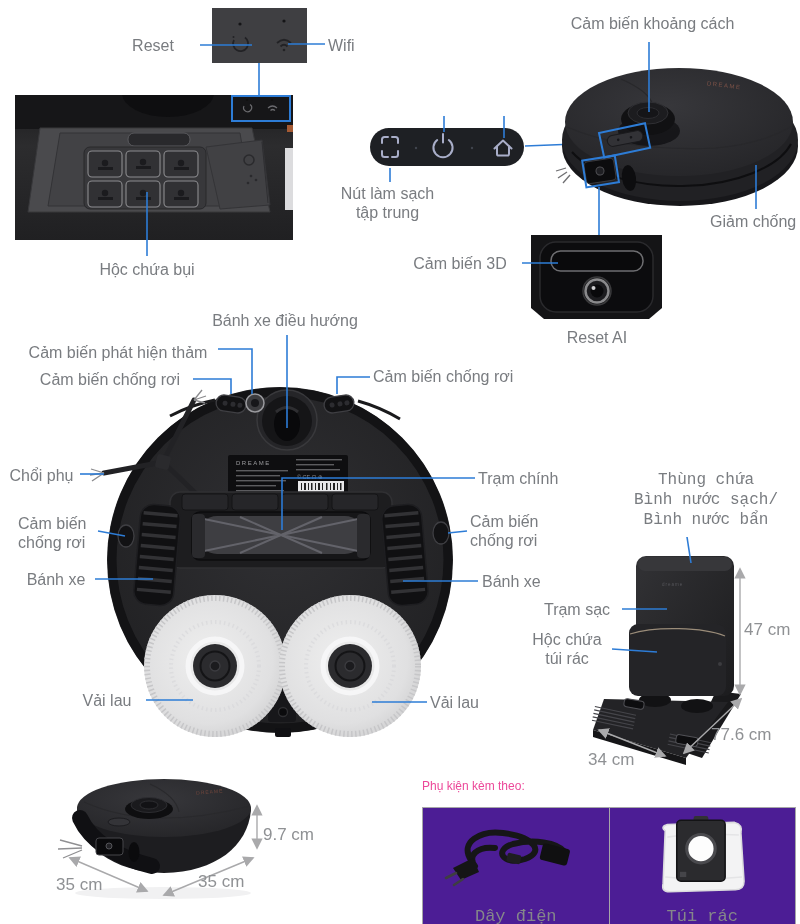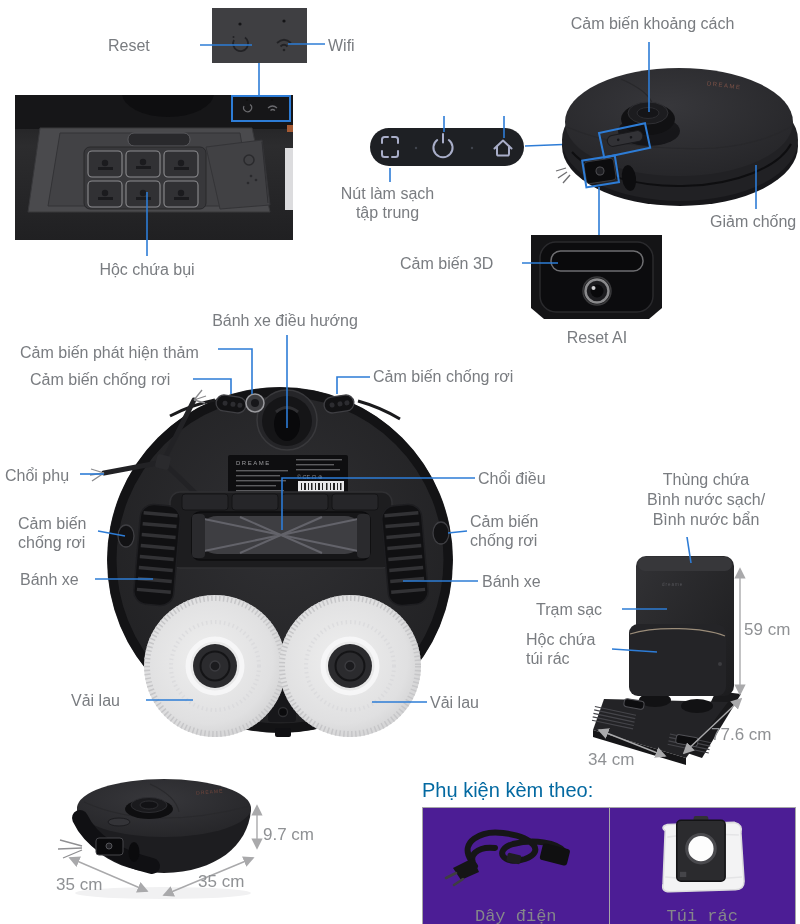--- a/index.html
+++ b/index.html
@@ -1,24 +1,24 @@
 <!DOCTYPE html>
 <html><head>
 <meta charset="utf-8">
 <style>
   html,body{margin:0;padding:0;background:#fff;}
   .canvas{position:relative;width:800px;height:924px;background:#fff;overflow:hidden;
           font-family:"Liberation Sans",sans-serif;}
   svg.art{position:absolute;left:0;top:0;}
   .lbl{position:absolute;font-size:16px;line-height:19px;color:#797c80;white-space:pre-line;}
-  .lbl.r{text-align:left;}
+  .lbl.r{text-align:center;}
   .lbl.c{text-align:center;}
   .lbl.lh20{line-height:20px;}
   .dim{position:absolute;font-size:17px;color:#8f9194;white-space:nowrap;}
-  .acc-head{position:absolute;left:422px;top:779px;font-size:20px;color:#0369a1;}
+  .acc-head{position:absolute;left:422px;top:779px;font-size:12px;color:#ec4899;}
   .acc-table{position:absolute;left:422px;top:807px;width:374px;height:120px;
              border:1px solid #a6a6a8;display:flex;box-sizing:border-box;background:#4c1d95;font-family:Liberation Mono, monospace;}
   .acc-cell{flex:1;position:relative;display:flex;align-items:flex-start;justify-content:center;}
   .acc-cell + .acc-cell{border-left:1px solid #a6a6a8;}
   .acc-cap{position:absolute;bottom:0px;left:0;right:0;text-align:center;font-size:17px;color:#85878a;}
 </style>
 </head>
 <body>
 
 <div class="canvas">
@@ -442,37 +442,37 @@
 tập trung</div>
 <div class="lbl c" style="left:555px;top:14px;width:195px;">Cảm biến khoảng cách</div>
 <div class="lbl" style="left:710px;top:212px;">Giảm chống</div>
 <div class="lbl r" style="left:400px;top:254px;width:120px;">Cảm biến 3D</div>
 <div class="lbl c" style="left:537px;top:328px;width:120px;">Reset AI</div>
 <div class="lbl c" style="left:192px;top:311px;width:186px;">Bánh xe điều hướng</div>
 <div class="lbl r" style="left:20px;top:343px;width:196px;">Cảm biến phát hiện thảm</div>
 <div class="lbl r" style="left:30px;top:370px;width:160px;">Cảm biến chống rơi</div>
 <div class="lbl" style="left:373px;top:367px;">Cảm biến chống rơi</div>
 <div class="lbl r" style="left:5px;top:466px;width:73px;">Chổi phụ</div>
-<div class="lbl" style="left:478px;top:469px;">Chổi điều</div>
+<div class="lbl" style="left:478px;top:469px;">Trạm chính</div>
 <div class="lbl" style="left:18px;top:514px;">Cảm biến
 chống rơi</div>
 <div class="lbl" style="left:470px;top:512px;">Cảm biến
 chống rơi</div>
 <div class="lbl r" style="left:20px;top:570px;width:72px;">Bánh xe</div>
 <div class="lbl" style="left:482px;top:572px;">Bánh xe</div>
 <div class="lbl r" style="left:71px;top:691px;width:72px;">Vải lau</div>
 <div class="lbl" style="left:430px;top:693px;">Vải lau</div>
-<div class="lbl c lh20" style="left:615px;top:470px;width:182px;">Thùng chứa
+<div class="lbl c lh20" style="left:615px;top:470px;width:182px;font-family:Liberation Mono, monospace;">Thùng chứa
 Bình nước sạch/
 Bình nước bẩn</div>
 <div class="lbl r" style="left:536px;top:600px;width:82px;">Trạm sạc</div>
 <div class="lbl r" style="left:526px;top:630px;width:82px;">Hộc chứa
 túi rác</div>
 
-<div class="dim" style="left:744px;top:620px;">59 cm</div>
+<div class="dim" style="left:744px;top:620px;">47 cm</div>
 <div class="dim" style="left:711px;top:725px;">77.6 cm</div>
 <div class="dim" style="left:588px;top:750px;">34 cm</div>
 <div class="dim" style="left:263px;top:813px;margin-top:12px;">9.7 cm</div>
 <div class="dim" style="left:56px;top:875px;">35 cm</div>
 <div class="dim" style="left:198px;top:872px;">35 cm</div>
 
 <div class="acc-head">Phụ kiện kèm theo:</div>
 <div class="acc-table">
   <div class="acc-cell">
     <svg width="150" height="76" viewBox="0 0 150 76" style="margin-top:8px;">

